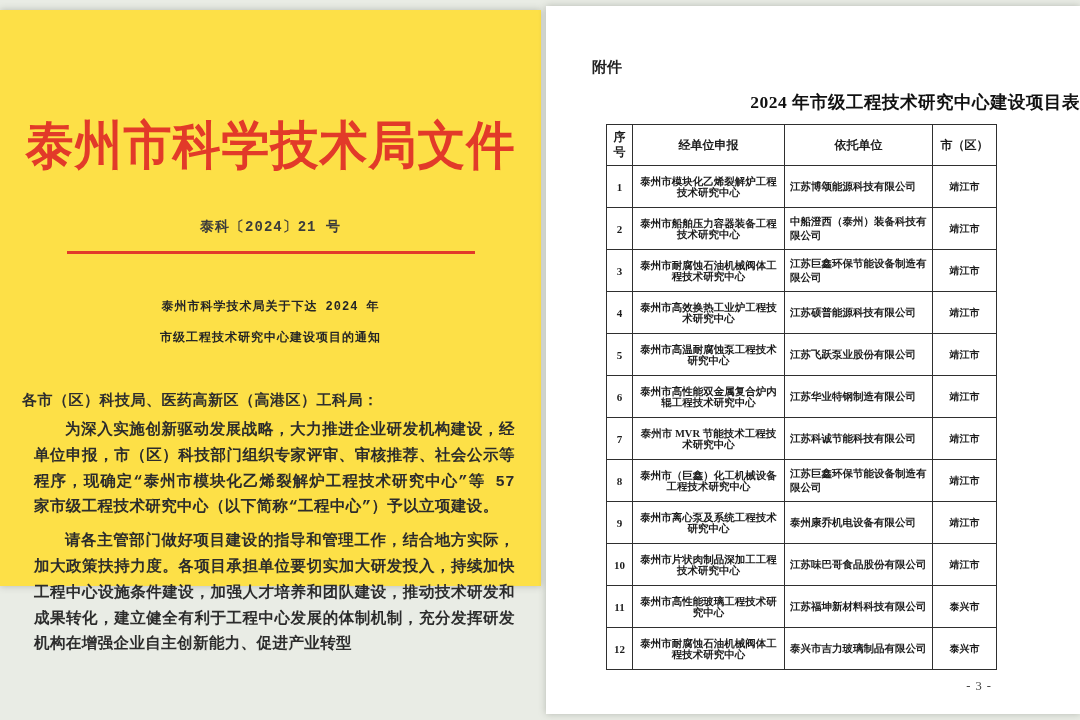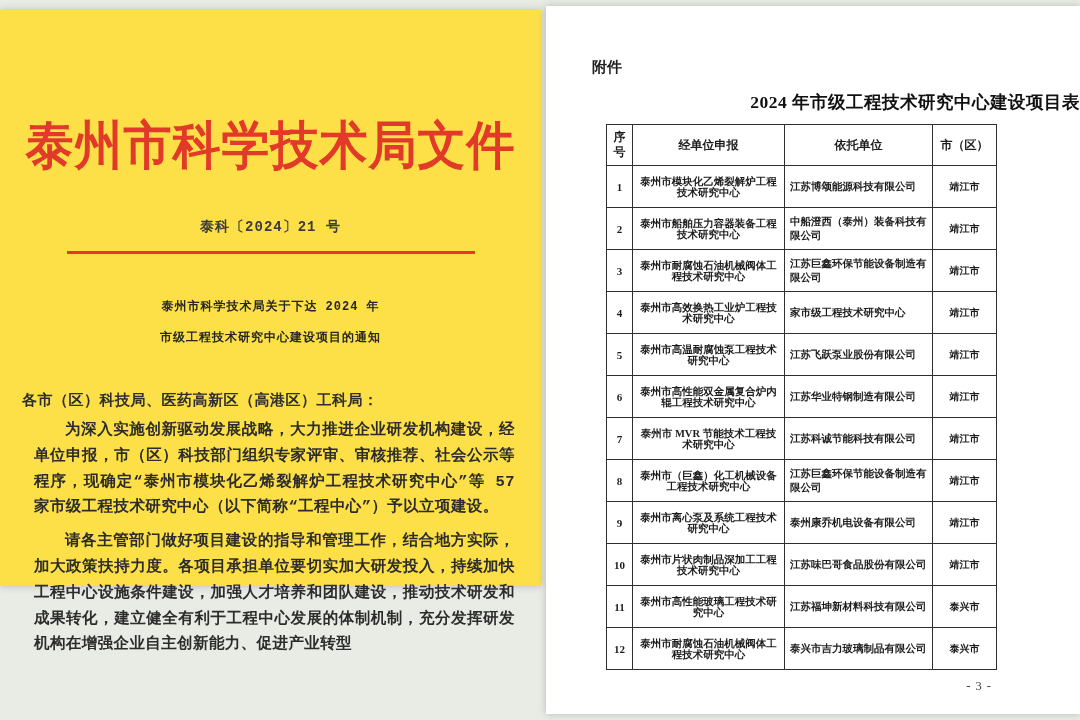--- a/index.html
+++ b/index.html
@@ -128,21 +128,21 @@
         </tr>
         <tr>
           <td class="cell-no">3</td>
           <td class="cell-name">泰州市耐腐蚀石油机械阀体工程技术研究中心</td>
           <td class="cell-org">江苏巨鑫环保节能设备制造有限公司</td>
           <td class="cell-city">靖江市</td>
         </tr>
         <tr>
           <td class="cell-no">4</td>
           <td class="cell-name">泰州市高效换热工业炉工程技术研究中心</td>
-          <td class="cell-org">家市级工程技术研究中心</td>
+          <td class="cell-org">江苏硕普能源科技有限公司</td>
           <td class="cell-city">靖江市</td>
         </tr>
         <tr>
           <td class="cell-no">5</td>
           <td class="cell-name">泰州市高温耐腐蚀泵工程技术研究中心</td>
           <td class="cell-org">江苏飞跃泵业股份有限公司</td>
           <td class="cell-city">靖江市</td>
         </tr>
         <tr>
           <td class="cell-no">6</td>

